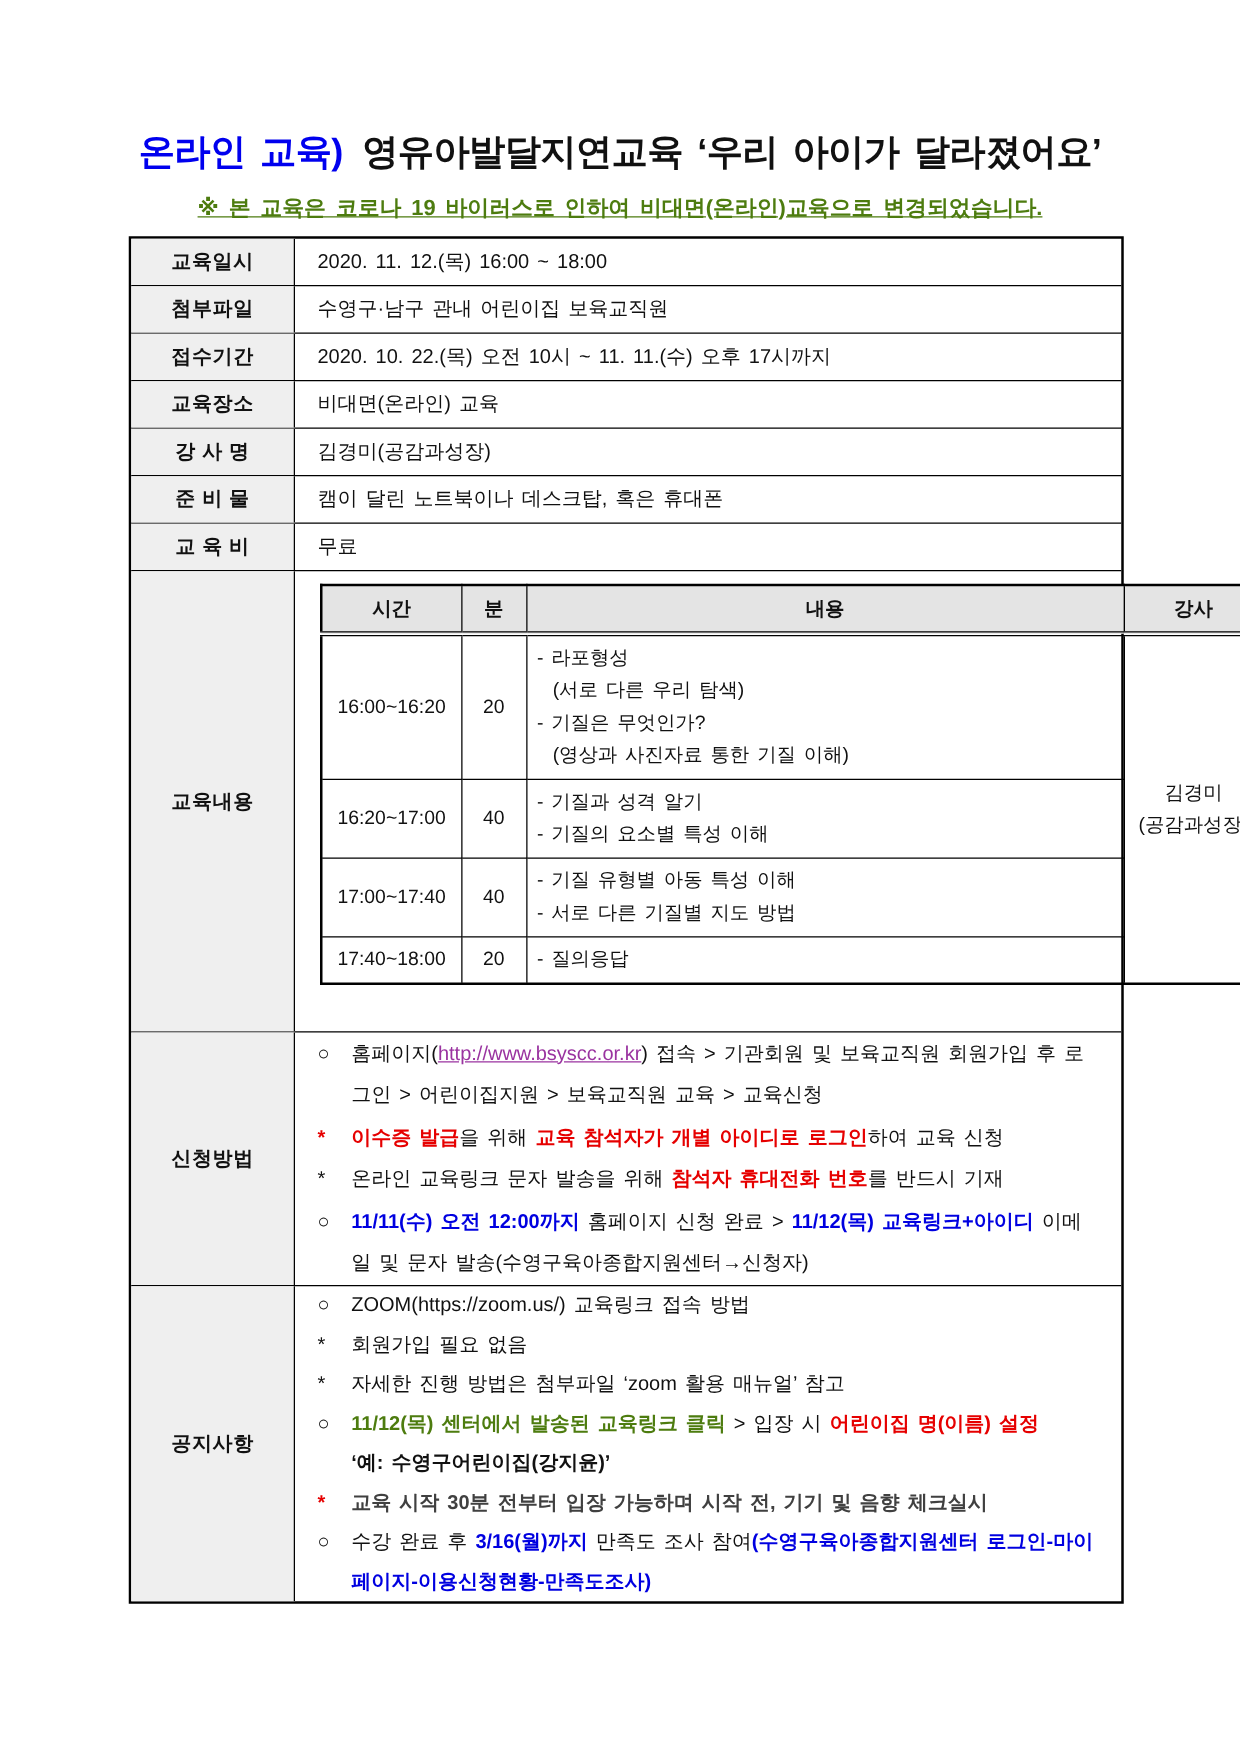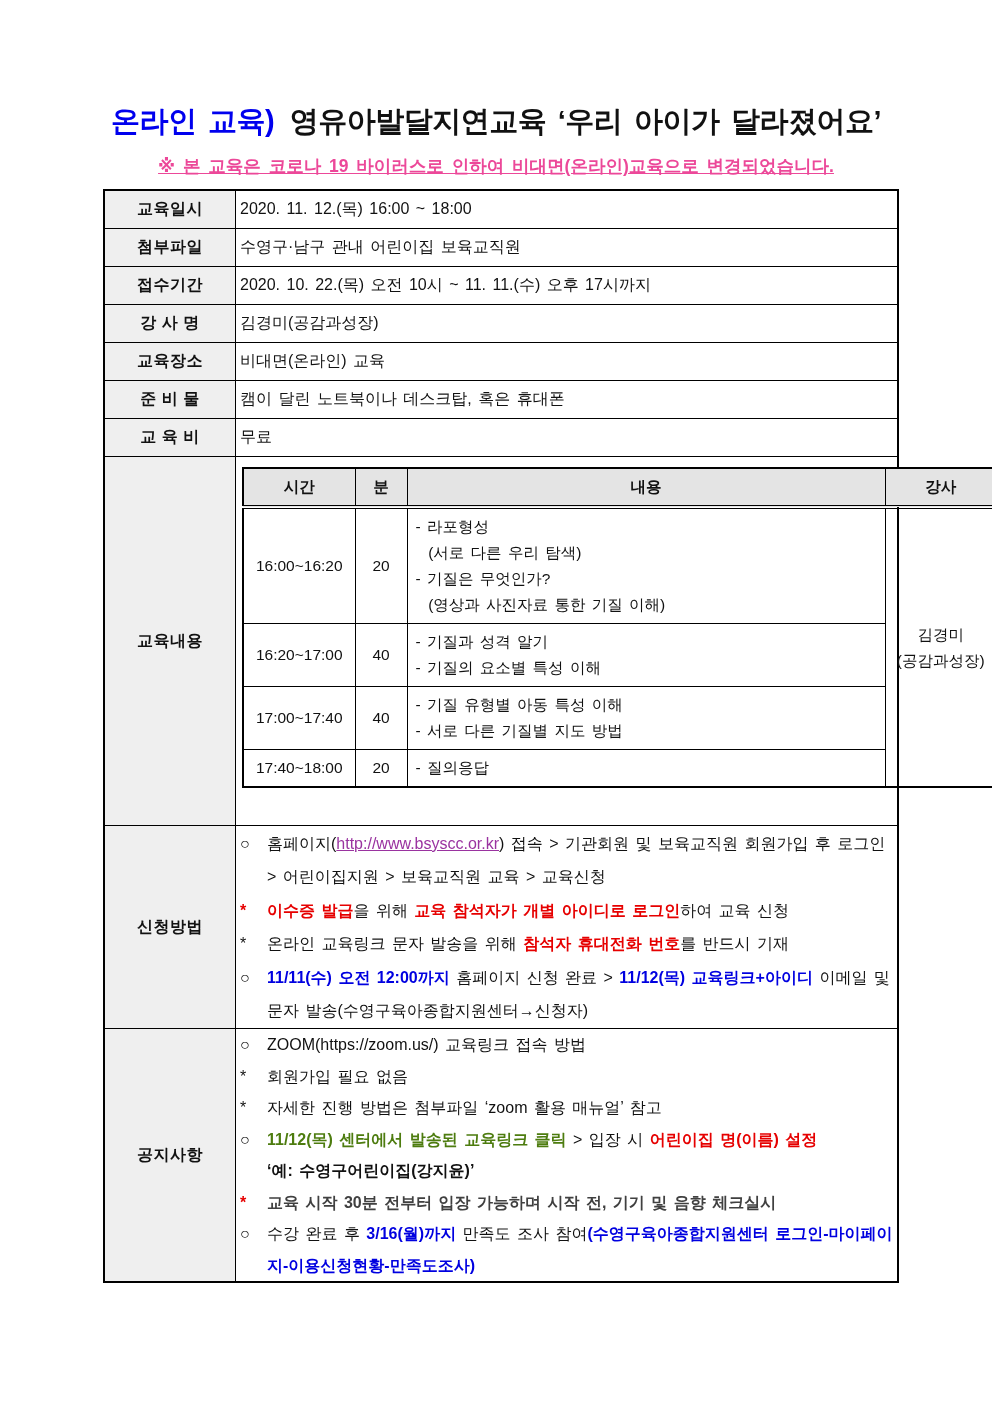--- a/index.html
+++ b/index.html
@@ -13,21 +13,21 @@
   .notice { text-align:center; font-size:17.5px; font-weight:bold; text-decoration:underline; margin-top:12px; word-spacing:3px; }
 
   .main-table { width:792px; margin-left:103px; margin-top:11px; border:2px solid #000; }
   .row { display:flex; border-top:1px solid #000; }
   .row:first-child { border-top:none; }
   .label {
     width:130px; min-width:130px; background:#efefef; border-right:1px solid #000;
     display:flex; align-items:center; justify-content:center;
     font-weight:bold; font-size:16px; letter-spacing:0.5px;
   }
-  .content { flex:1; padding:0 4px; display:flex; flex-direction:column; justify-content:center; font-size:16px; word-spacing:2px; }
+  .content { flex:1; padding:0 18px; display:flex; flex-direction:column; justify-content:center; font-size:16px; word-spacing:2px; }
   .row.simple { height:37px; }
 
   .row.edu { height:368px; }
   .row.edu .content { justify-content:flex-start; padding-top:10px; }
   .section-heading { font-size:16px; margin:2px 0 10px 2px; }
 
   table.schedule { border-collapse:collapse; width:756px; margin-left:2px; border:2px solid #000; font-size:15.5px; table-layout:fixed; }
   table.schedule th { background:#e4e4e4; font-weight:bold; height:34px; border:1px solid #000; border-bottom:4px double #000; text-align:center; }
   table.schedule td { border:1px solid #000; padding:5px 8px; }
   td.time, td.min { text-align:center; }
@@ -46,21 +46,21 @@
   .ltext a { cursor:pointer; }
 </style>
 </head>
 <body>
 
 <div class="page">
   <div class="title">
     <span class="prefix" id="title-prefix" style="color: rgb(0, 0, 238);">온라인 교육)</span>
     <span>영유아발달지연교육 ‘우리 아이가 달라졌어요’</span>
   </div>
-  <div class="notice" id="notice-banner" style="color: #ec4899;">※ 본 교육은 코로나 19 바이러스로 인하여 비대면(온라인)교육으로 변경되었습니다.</div>
+  <div class="notice" id="notice-banner" style="color: #4d7c0f;">※ 본 교육은 코로나 19 바이러스로 인하여 비대면(온라인)교육으로 변경되었습니다.</div>
 
   <div class="main-table">
     <div id="simple-rows">
         <div class="row simple">
           <div class="label">교육일시</div>
           <div class="content">
             <span>2020. 11. 12.(목) 16:00 ~ 18:00</span>
           </div>
         </div>
         <div class="row simple">
@@ -69,29 +69,29 @@
             <span>수영구·남구 관내 어린이집 보육교직원</span>
           </div>
         </div>
         <div class="row simple">
           <div class="label">접수기간</div>
           <div class="content">
             <span>2020. 10. 22.(목) 오전 10시 ~ 11. 11.(수) 오후 17시까지</span>
           </div>
         </div>
         <div class="row simple">
+          <div class="label">교육장소</div>
+          <div class="content">
+            <span>비대면(온라인) 교육</span>
+          </div>
+        </div>
+        <div class="row simple">
           <div class="label">강 사 명</div>
           <div class="content">
             <span>김경미(공감과성장)</span>
-          </div>
-        </div>
-        <div class="row simple">
-          <div class="label">교육장소</div>
-          <div class="content">
-            <span>비대면(온라인) 교육</span>
           </div>
         </div>
         <div class="row simple">
           <div class="label">준 비 물</div>
           <div class="content">
             <span>캠이 달린 노트북이나 데스크탑, 혹은 휴대폰</span>
           </div>
         </div>
         <div class="row simple">
           <div class="label">교 육 비</div>

